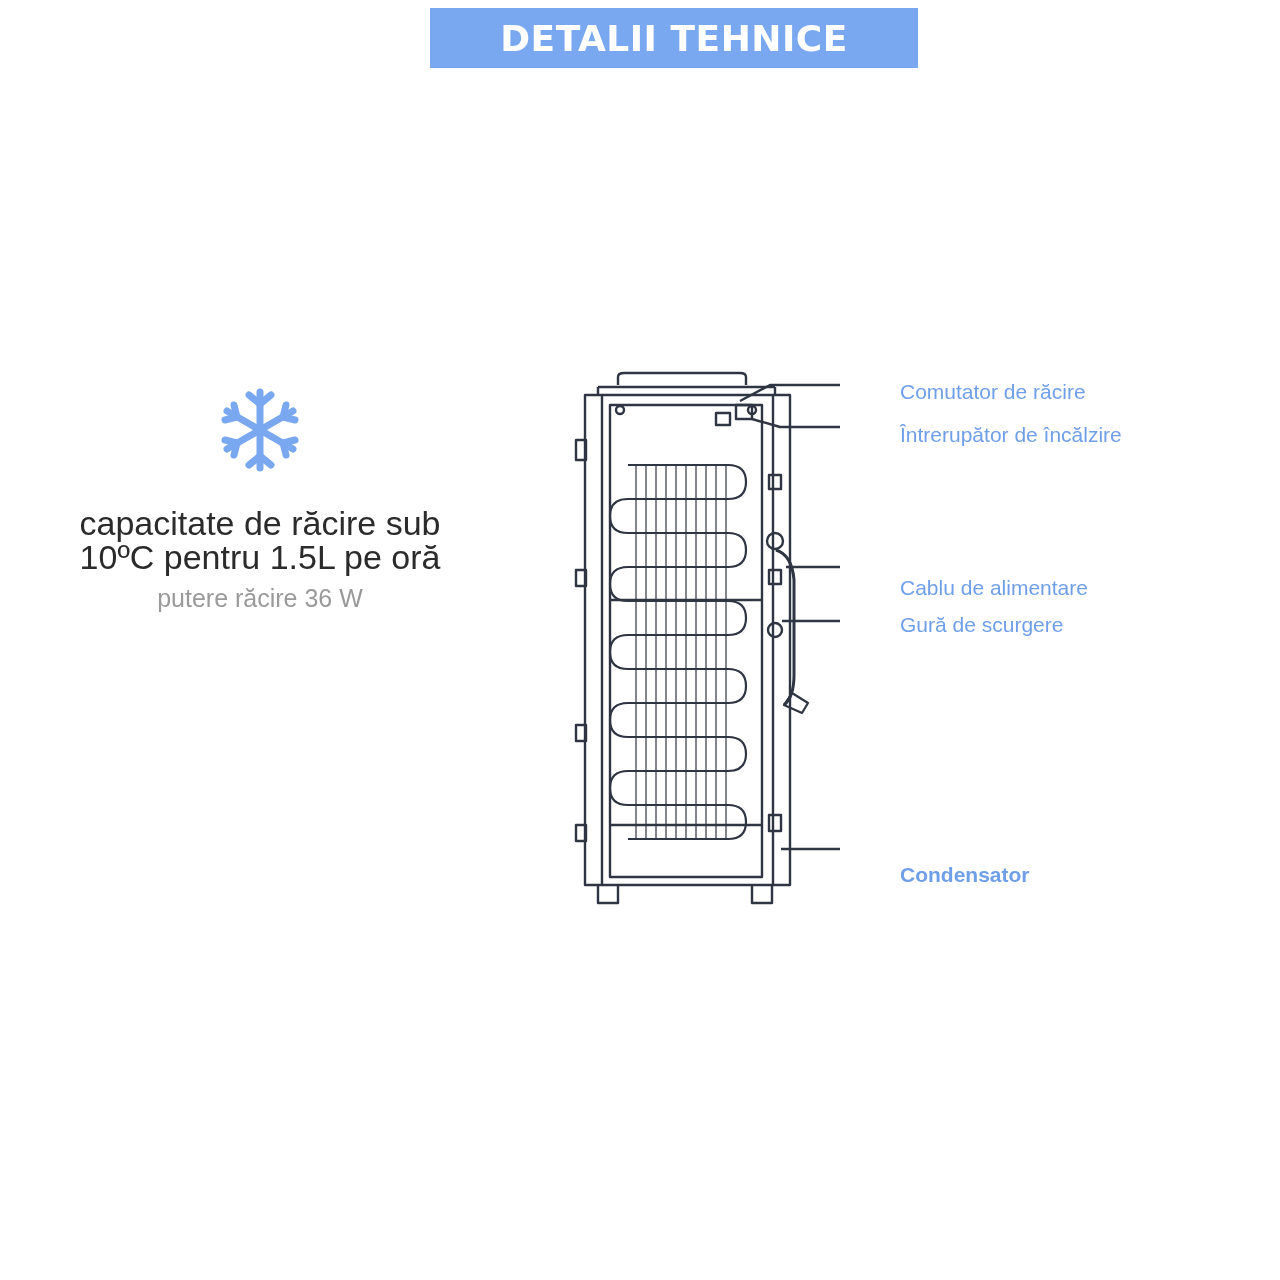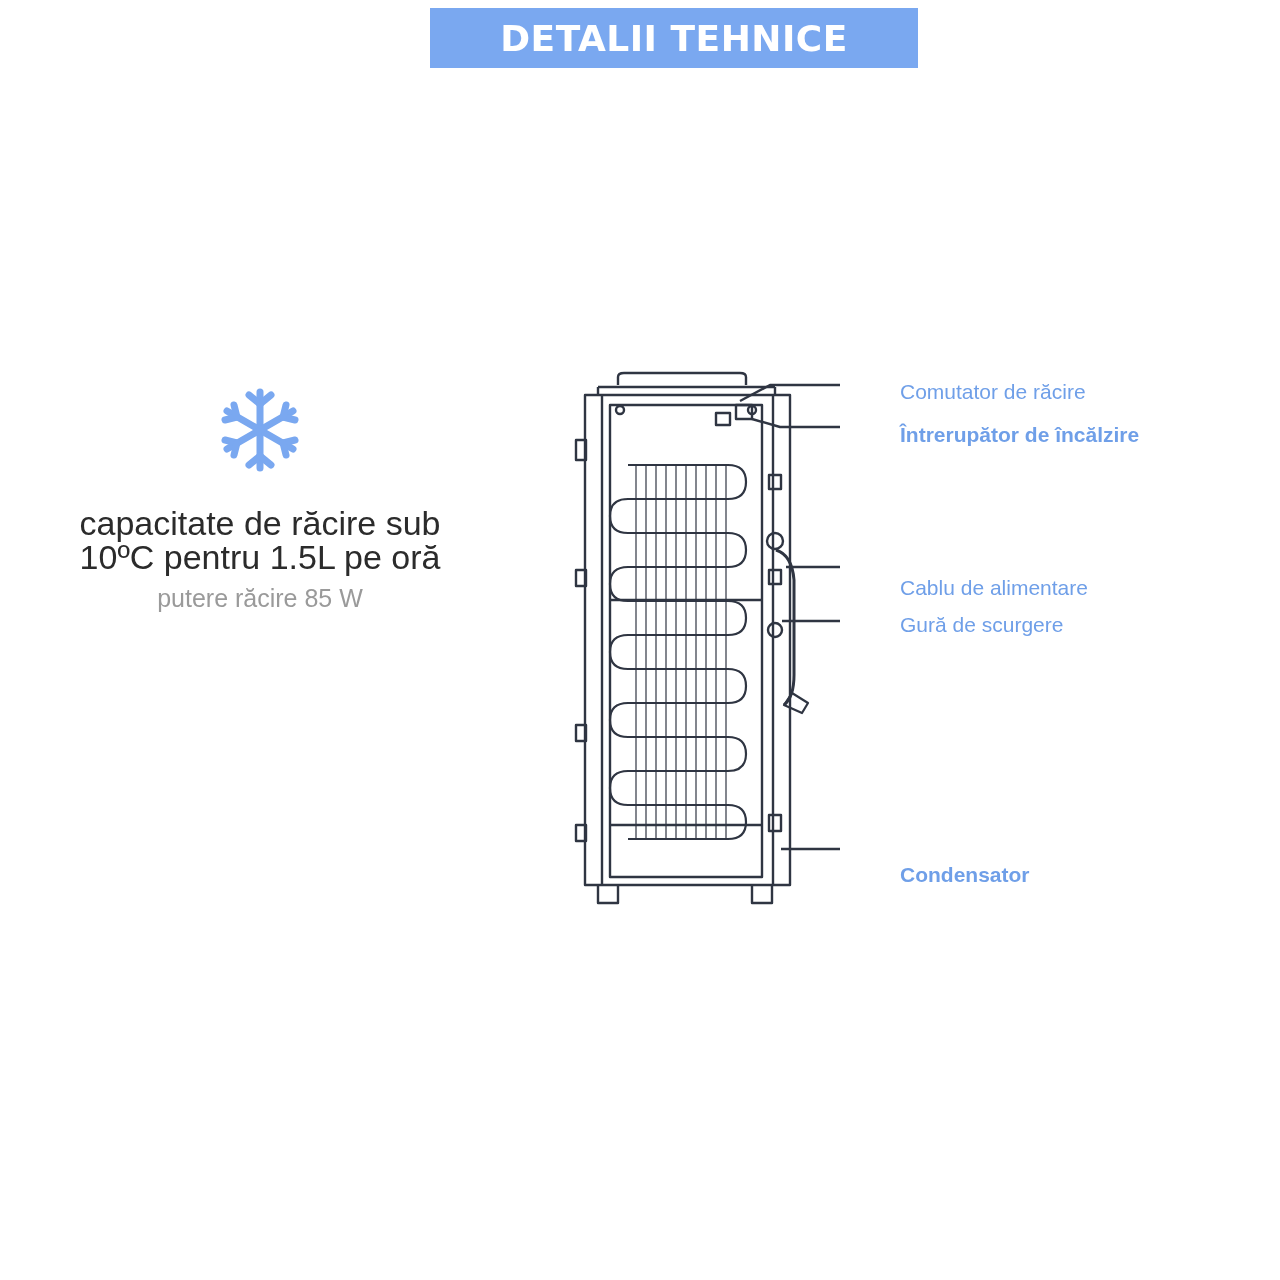--- a/index.html
+++ b/index.html
@@ -82,21 +82,21 @@
     top: 0;
   }
   .callout {
     position: absolute;
     color: #6f9fe8;
     font-size: 21px;
     white-space: nowrap;
     font-family: "Liberation Sans", sans-serif;
   }
   #callout-cooling-switch { left: 360px; top: 25px; }
-  #callout-heating-switch { left: 360px; top: 68px; font-weight: bold; }
+  #callout-heating-switch { left: 360px; top: 68px; }
   #callout-power-cable    { left: 360px; top: 221px; }
   #callout-drain          { left: 360px; top: 258px; }
   #callout-condenser      { left: 360px; top: 508px; font-weight: bold; }
 </style>
 </head>
 <body>
 
 <div id="header-banner">
   <div id="header-title">DETALII TEHNICE</div>
 </div>
@@ -121,21 +121,21 @@
           <line x1="69" y1="59" x2="81" y2="56"></line>
           <line x1="69" y1="59" x2="72" y2="71"></line>
           <line x1="23" y1="59" x2="11" y2="56"></line>
           <line x1="23" y1="59" x2="20" y2="71"></line>
           <line x1="69" y1="33" x2="81" y2="36"></line>
           <line x1="69" y1="33" x2="72" y2="21"></line>
         </g>
       </svg>
     </div>
     <div class="feature-title">capacitate de răcire sub 10ºC pentru 1.5L pe oră</div>
-    <div class="feature-sub">putere răcire 85 W</div>
+    <div class="feature-sub">putere răcire 36 W</div>
   </div>
 
 
 </div>
 
 <div id="diagram">
 
   <svg id="appliance-svg" width="720" height="580" viewBox="0 0 720 580">
     <g stroke="#2f3542" stroke-width="2.4" fill="none" stroke-linejoin="round">
 

